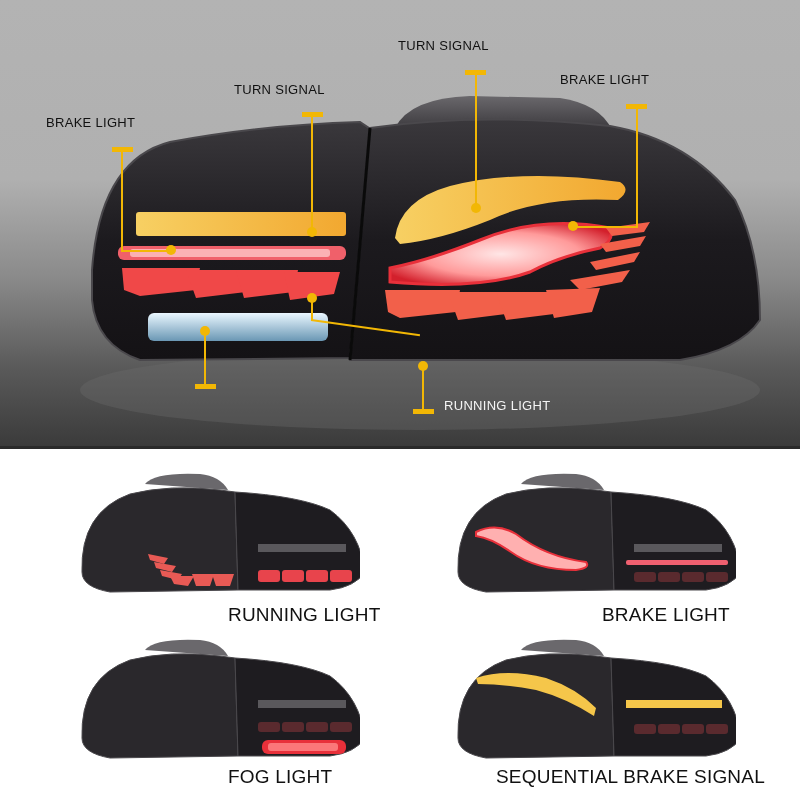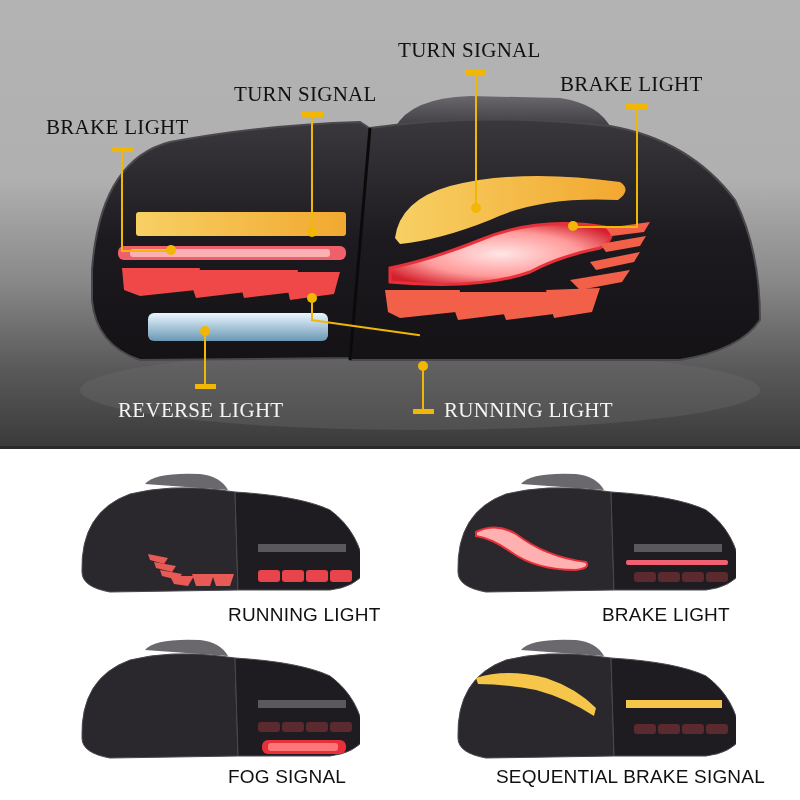--- a/index.html
+++ b/index.html
@@ -1,20 +1,20 @@
 <!DOCTYPE html>
 <html><head>
 <meta charset="utf-8">
 <style>
   html,body{margin:0;padding:0;}
   body{width:800px;height:800px;overflow:hidden;background:#ffffff;font-family:"Liberation Sans","DejaVu Sans",sans-serif;position:relative;}
   .hero{position:absolute;left:0;top:0;width:800px;height:448px;
     background:linear-gradient(180deg,#b3b3b3 0%,#b0b0b0 40%,#8a8a8a 62%,#5a5a5a 82%,#3a3a3a 100%);overflow:hidden;}
   .hero-divider{position:absolute;left:0;top:446px;width:800px;height:3px;background:#2a2a2a;}
-  .label{position:absolute;font-size:21px;letter-spacing:0.3px;white-space:nowrap;font-family:Liberation Serif, serif;}
+  .label{position:absolute;font-size:13px;letter-spacing:0.3px;white-space:nowrap;}
   .label.dark{color:#111111;}
   .label.light{color:#f4f4f4;}
   .callout-bar{position:absolute;background:#f2b705;}
   .callout-line{position:absolute;background:#f2b705;width:2px;}
   .callout-hline{position:absolute;background:#f2b705;height:2px;}
   .dot{position:absolute;width:10px;height:10px;border-radius:50%;background:#f2b705;}
   .lamp-body{position:absolute;}
   .thumb{position:absolute;}
   .thumb-label{position:absolute;font-size:19px;color:#111;white-space:nowrap;letter-spacing:0.2px;}
 </style>
@@ -106,21 +106,20 @@
 
   <div class="label dark" style="left:560px;top:72px">BRAKE LIGHT</div>
   <div class="callout-bar" style="left:626px;top:104px;width:21px;height:5px"></div>
   <div class="callout-line" style="left:636px;top:107px;height:120px"></div>
   <div class="callout-hline" style="left:575px;top:226px;width:63px"></div>
   <div class="dot" style="left:568px;top:221px"></div>
 
   <div class="dot" style="left:200px;top:326px"></div>
   <div class="callout-line" style="left:204px;top:331px;height:55px"></div>
   <div class="callout-bar" style="left:195px;top:384px;width:21px;height:5px"></div>
-  <div class="label light" style="left:118px;top:398px">REVERSE LIGHT</div>
 
   <div class="dot" style="left:307px;top:293px"></div>
   <div class="callout-line" style="left:311px;top:298px;height:22px"></div>
   <div class="callout-hline" style="left:311px;top:319px;width:110px;transform:rotate(8deg);transform-origin:left"></div>
   <div class="dot" style="left:418px;top:361px"></div>
   <div class="callout-line" style="left:422px;top:366px;height:45px"></div>
   <div class="callout-bar" style="left:413px;top:409px;width:21px;height:5px"></div>
   <div class="label light" style="left:444px;top:398px">RUNNING LIGHT</div>
 </div>
 <div class="hero-divider"></div>
@@ -176,21 +175,21 @@
     <g fill="#5a2a2e">
       <rect x="198" y="94" width="22" height="10" rx="3"></rect>
       <rect x="222" y="94" width="22" height="10" rx="3"></rect>
       <rect x="246" y="94" width="22" height="10" rx="3"></rect>
       <rect x="270" y="94" width="22" height="10" rx="3"></rect>
     </g>
     <rect x="202" y="112" width="84" height="14" rx="6" fill="#e8303a"></rect>
     <rect x="208" y="115" width="70" height="8" rx="3" fill="#ff8a8a" opacity="0.8"></rect>
   </svg>
 </div>
-<div class="thumb-label" style="left:228px;top:766px">FOG SIGNAL</div>
+<div class="thumb-label" style="left:228px;top:766px">FOG LIGHT</div>
 
 <div class="thumb" style="left:436px;top:628px">
   <svg width="300" height="140">
     <path d="M85 22 Q95 10 140 12 Q160 14 168 28 Z" fill="#6a686c"></path>
     <path d="M22 110 Q20 50 70 32 Q110 22 160 28 L175 30 L178 128 L50 130 Q22 125 22 110 Z" fill="#2a282c" stroke="#4a484c"></path>
     <path d="M175 30 Q240 34 270 48 Q300 70 305 110 Q295 125 270 128 L178 128 Z" fill="#1e1c20" stroke="#4a484c"></path>
     <path d="M40 50 Q70 40 110 50 Q140 60 160 80 L158 88 Q130 70 100 62 Q70 56 42 56 Z" fill="#f5c64a"></path>
     <rect x="190" y="72" width="96" height="8" fill="#f5c64a"></rect>
     <g fill="#5a2a2e">
       <rect x="198" y="96" width="22" height="10" rx="3"></rect>

